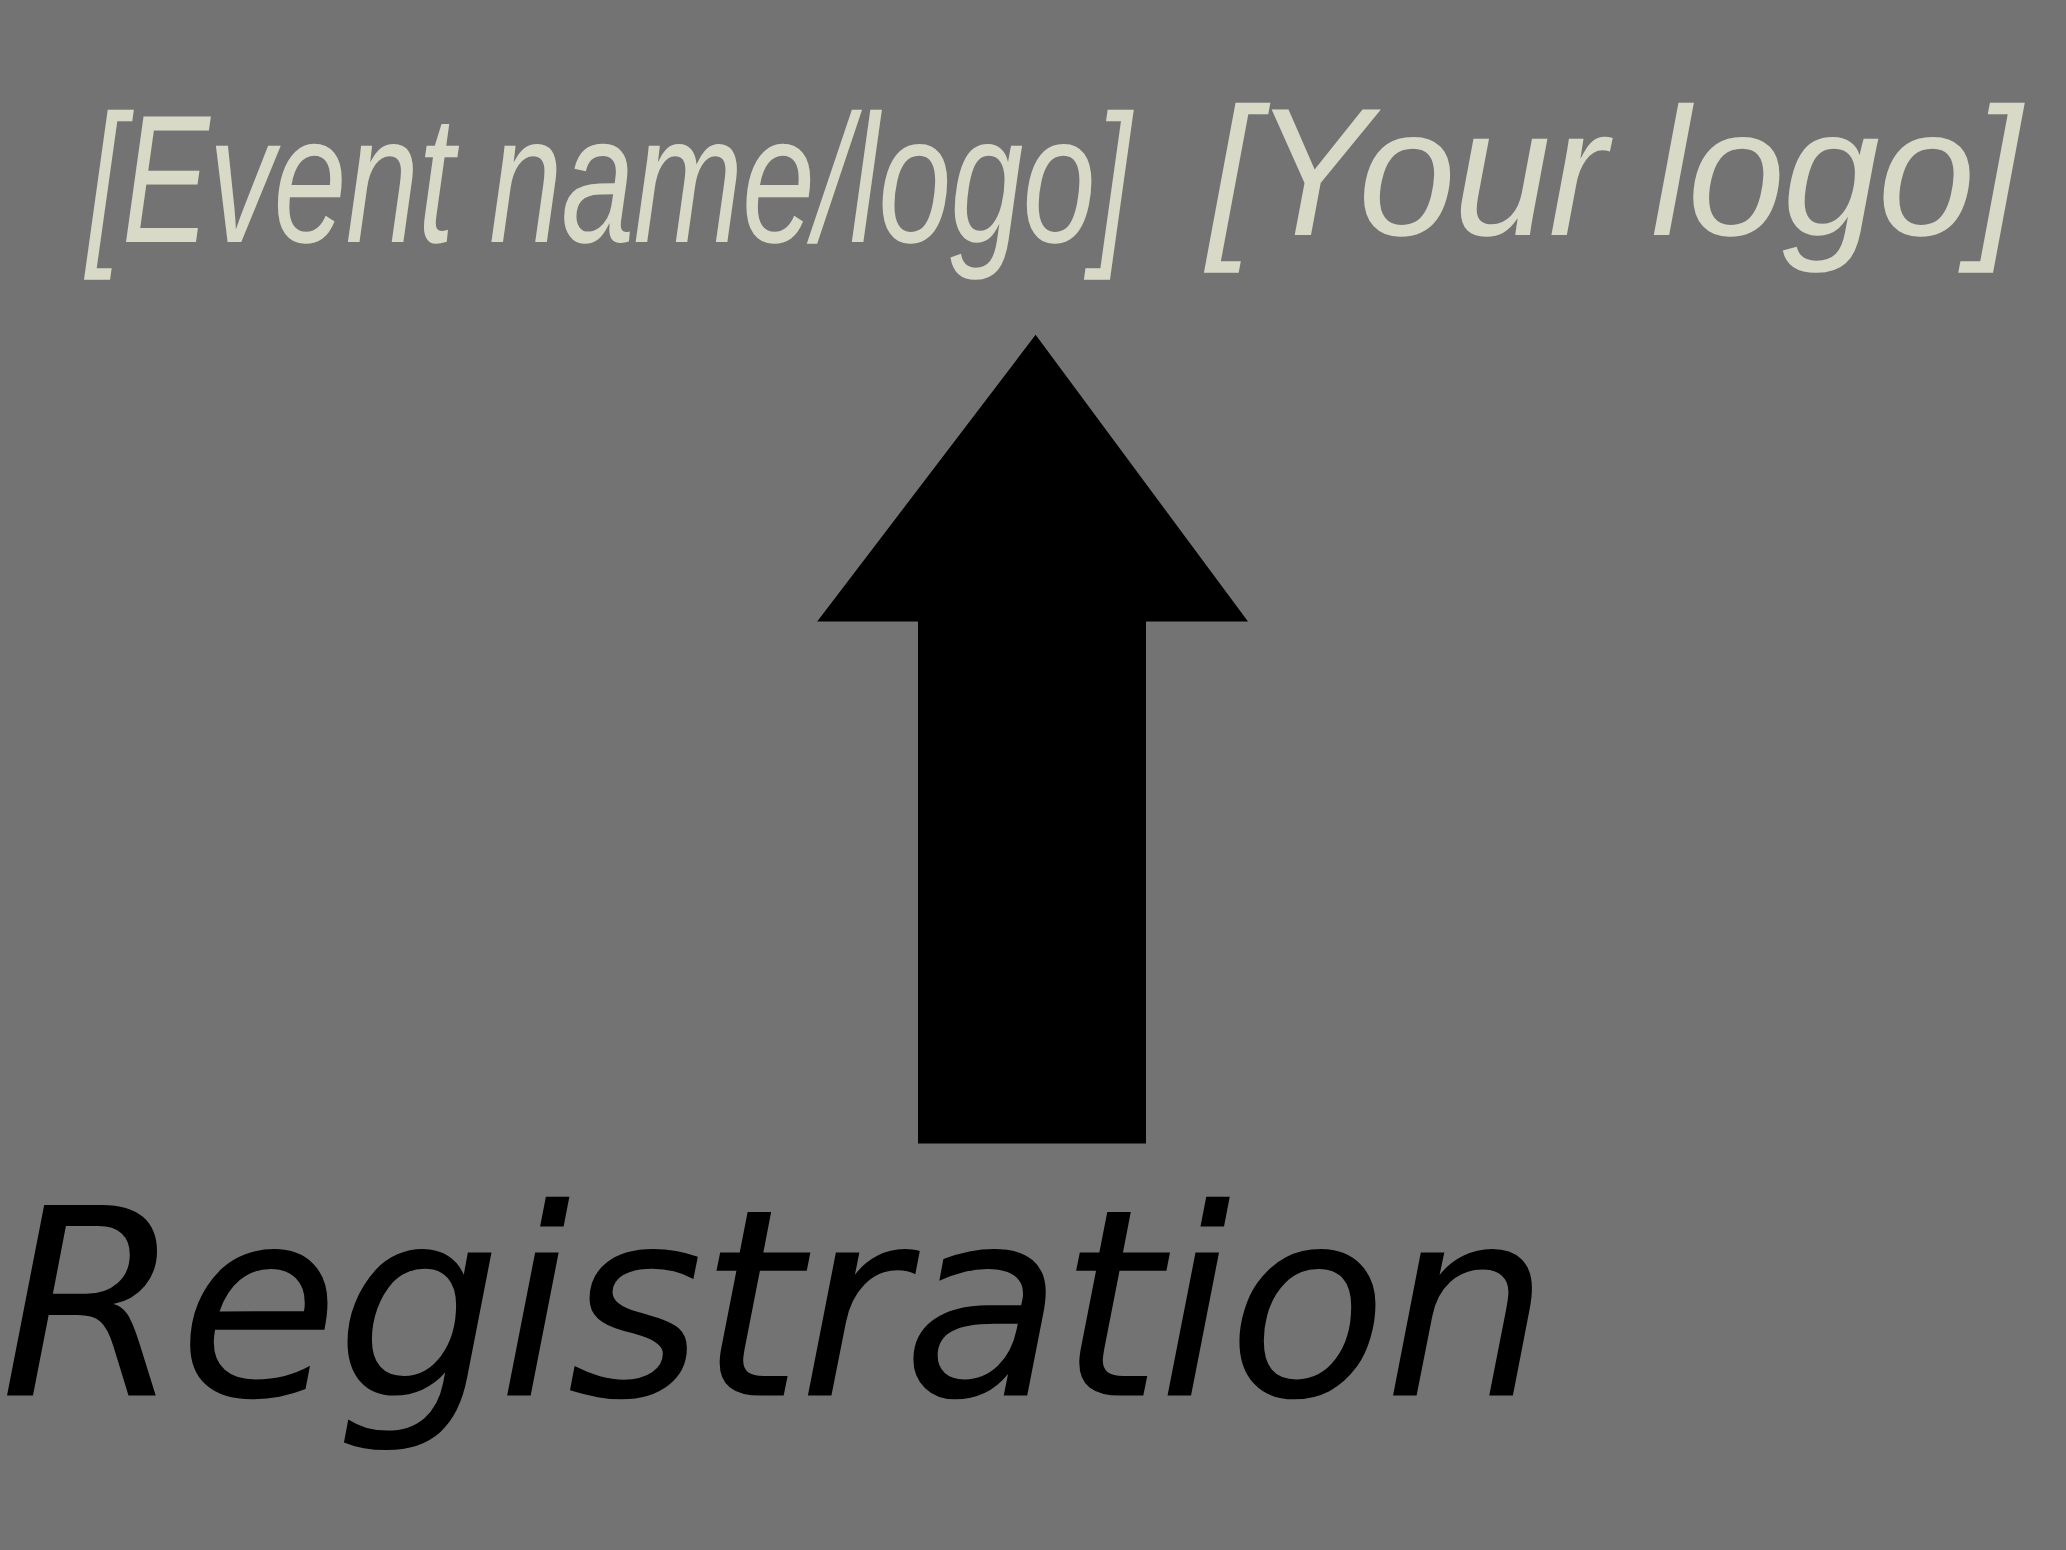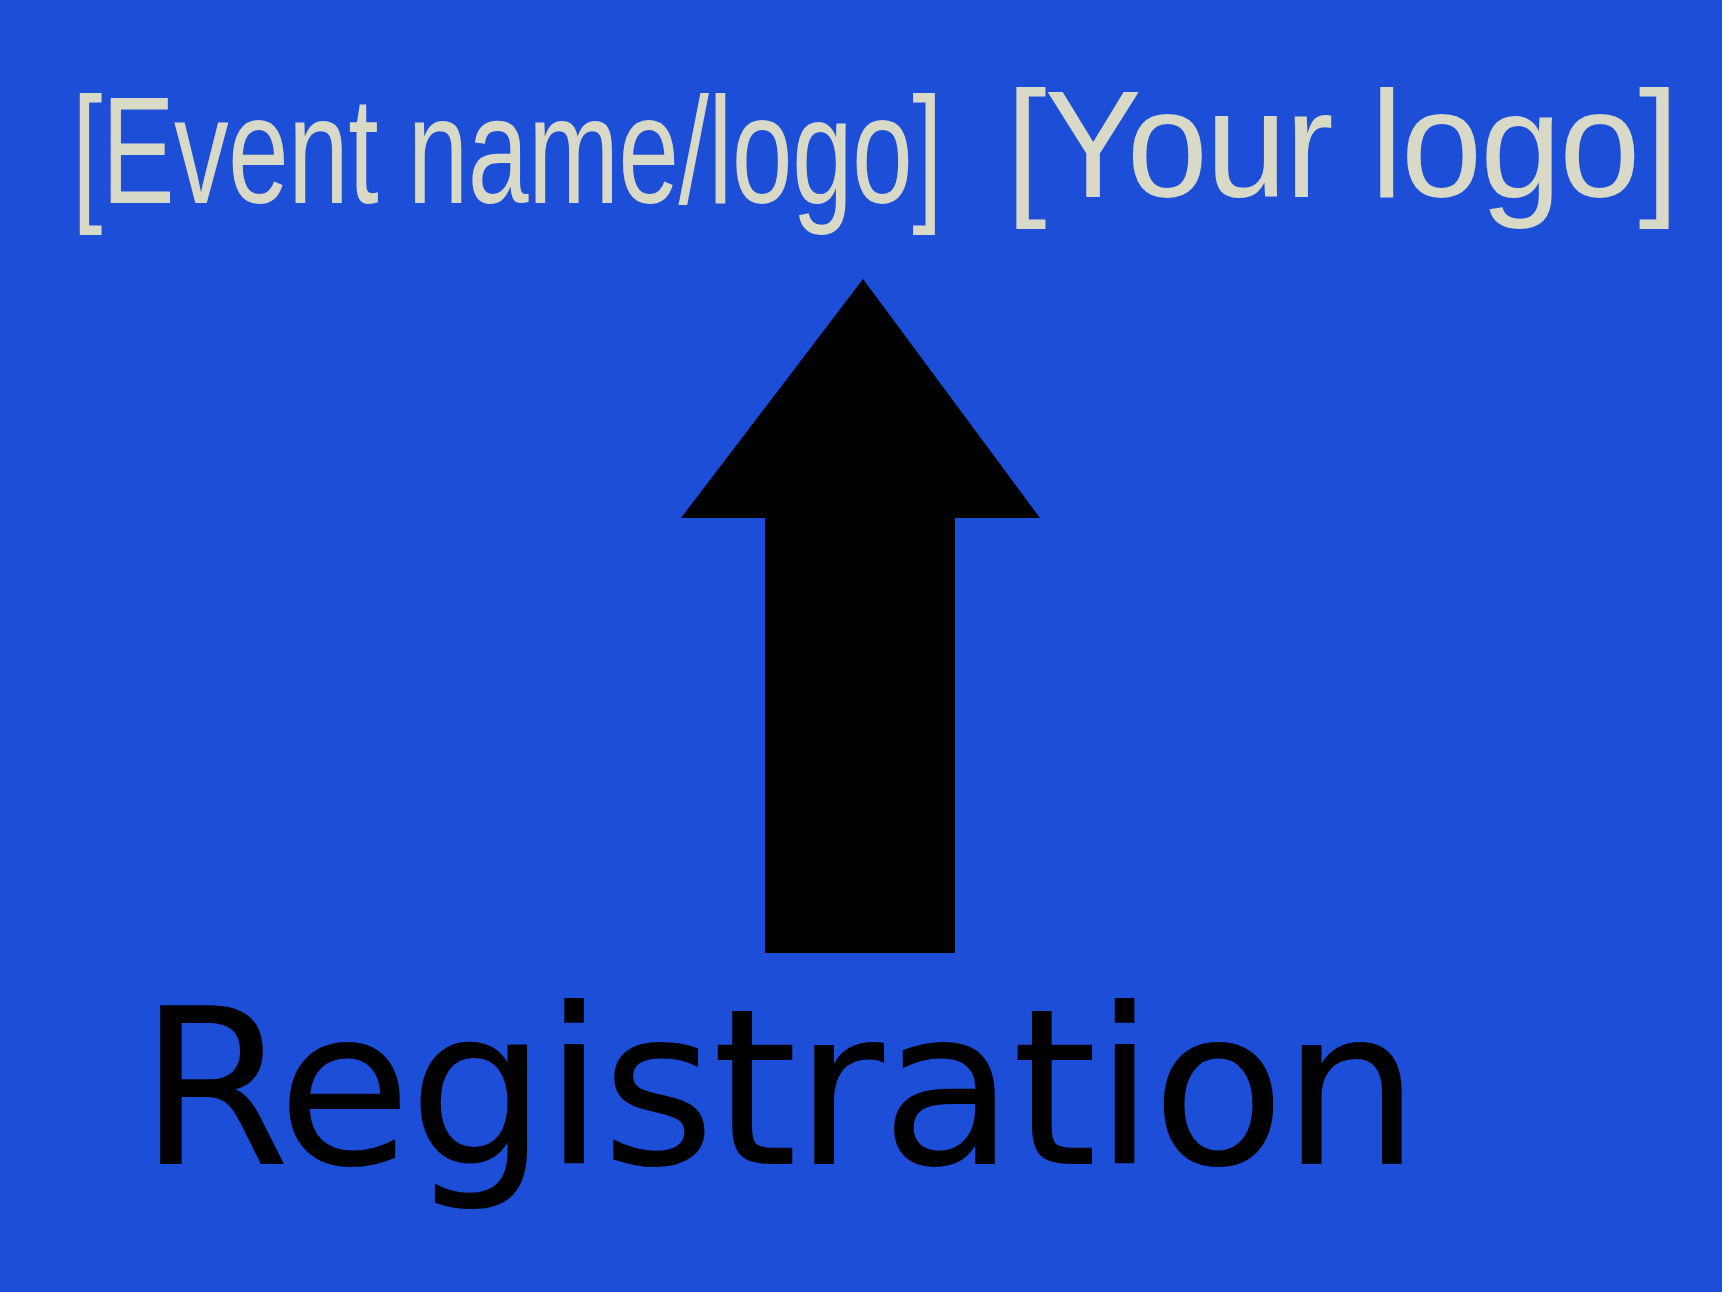--- a/index.html
+++ b/index.html
@@ -4,23 +4,24 @@
 <style>
   html, body {
     margin: 0;
     padding: 0;
     background: #ffffff;
   }
   #page {
     position: relative;
     width: 1722px;
     height: 1292px;
-    background: #1d4ed8;
+    background: #737373;
     overflow: hidden;
     font-family: "Liberation Sans", sans-serif;
+    font-style: italic;
   }
 
   
   .placeholder {
     position: absolute;
     white-space: nowrap;
     line-height: 1;
     font-family: "Liberation Sans", sans-serif;
     font-weight: 400;
   }
@@ -54,21 +55,21 @@
     width: 400px;
     height: 700px;
   }
 
   
   #caption {
     position: absolute;
     left: 0;
     top: 980px;
     width: 1556px;
-    text-align: center;
+    text-align: left;
     font-family: "DejaVu Sans", "Liberation Sans", sans-serif;
     font-weight: 400;
     font-size: 218px;
     line-height: 1.0;
     letter-spacing: -3px;
     white-space: nowrap;
   }
 </style>
 </head>
 <body>

